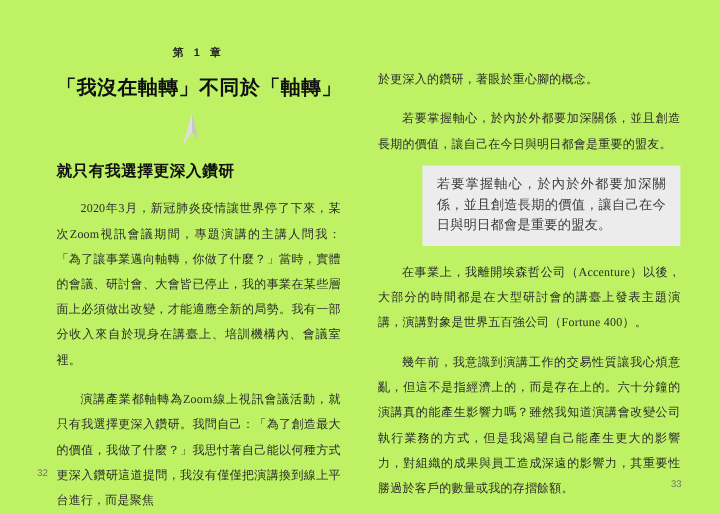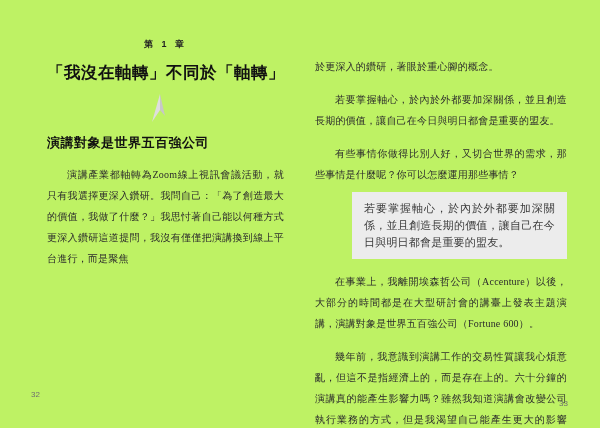--- a/index.html
+++ b/index.html
@@ -105,38 +105,38 @@
     <div class="chapter-label">第 1 章</div>
     <div class="chapter-title">「我沒在軸轉」不同於「軸轉」</div>
 
     <div class="deco-wrap">
       <svg width="26" height="32" viewBox="0 0 26 32" aria-hidden="true">
         <polygon points="14,2 6,30 14,18" fill="#dedede"></polygon>
         <polygon points="14,2 14,18 19,24" fill="#c7c7c7"></polygon>
       </svg>
     </div>
 
-    <div class="section-heading">演講對象是世界五百強公司</div>
+    <div class="section-heading">就只有我選擇更深入鑽研</div>
 
     <div class="body-text">
+      <p>2020年3月，新冠肺炎疫情讓世界停了下來，某次Zoom視訊會議期間，專題演講的主講人問我：「為了讓事業邁向軸轉，你做了什麼？」當時，實體的會議、研討會、大會皆已停止，我的事業在某些層面上必須做出改變，才能適應全新的局勢。我有一部分收入來自於現身在講臺上、培訓機構內、會議室裡。</p>
       <p>演講產業都軸轉為Zoom線上視訊會議活動，就只有我選擇更深入鑽研。我問自己：「為了創造最大的價值，我做了什麼？」我思忖著自己能以何種方式更深入鑽研這道提問，我沒有僅僅把演講換到線上平台進行，而是聚焦</p>
     </div>
 
     <div class="page-number" id="page-number-left">32</div>
   </div>
 
   <div class="page" id="right-page">
     <div class="body-text">
       <p class="no-indent">於更深入的鑽研，著眼於重心腳的概念。</p>
       <p>若要掌握軸心，於內於外都要加深關係，並且創造長期的價值，讓自己在今日與明日都會是重要的盟友。</p>
-      <p>有些事情你做得比別人好，又切合世界的需求，那些事情是什麼呢？你可以怎麼運用那些事情？</p>
 
       <div class="pull-quote">若要掌握軸心，於內於外都要加深關係，並且創造長期的價值，讓自己在今日與明日都會是重要的盟友。</div>
 
-      <p>在事業上，我離開埃森哲公司（Accenture）以後，大部分的時間都是在大型研討會的講臺上發表主題演講，演講對象是世界五百強公司（Fortune 600）。</p>
+      <p>在事業上，我離開埃森哲公司（Accenture）以後，大部分的時間都是在大型研討會的講臺上發表主題演講，演講對象是世界五百強公司（Fortune 400）。</p>
       <p>幾年前，我意識到演講工作的交易性質讓我心煩意亂，但這不是指經濟上的，而是存在上的。六十分鐘的演講真的能產生影響力嗎？雖然我知道演講會改變公司執行業務的方式，但是我渴望自己能產生更大的影響力，對組織的成果與員工造成深遠的影響力，其重要性勝過於客戶的數量或我的存摺餘額。</p>
 
     </div>
 
     <div class="page-number" id="page-number-right">33</div>
   </div>
 
 </div>
 
 </body></html>

